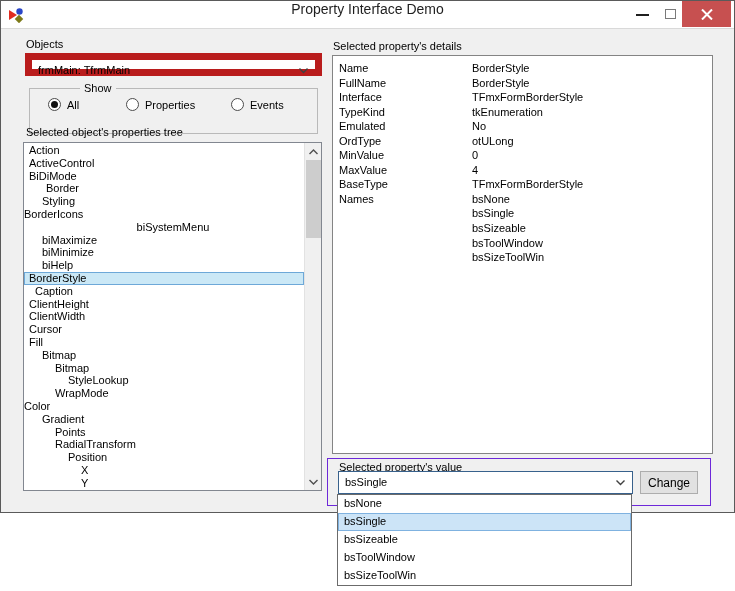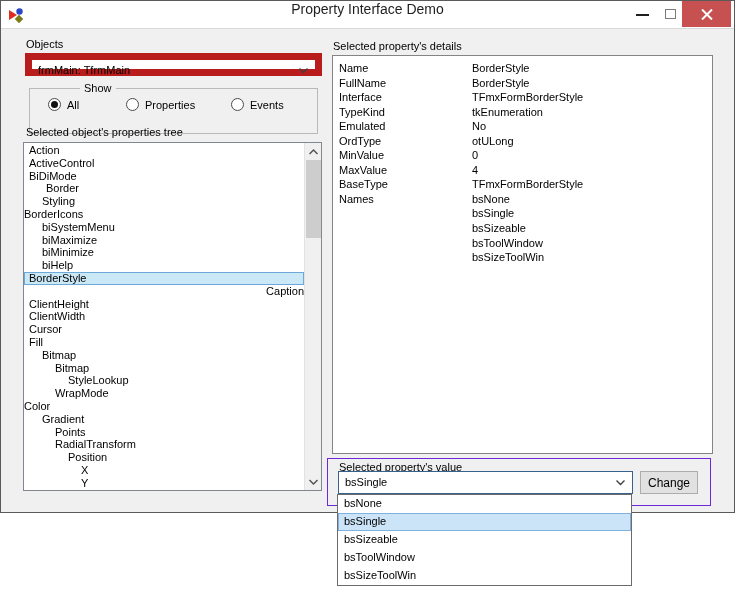--- a/index.html
+++ b/index.html
@@ -128,26 +128,26 @@
   <div class="label" style="left:25px; top:125px;">Selected object's properties tree</div>
 
   <div class="listbox">
     <div class="tree-items" id="tree-items">
         <div class="tree-item" style="padding-left: 5px;">Action</div>
         <div class="tree-item" style="padding-left: 5px;">ActiveControl</div>
         <div class="tree-item" style="padding-left: 5px;">BiDiMode</div>
         <div class="tree-item" style="padding-left: 22px;">Border</div>
         <div class="tree-item" style="padding-left: 18px;">Styling</div>
         <div class="tree-item" style="">BorderIcons</div>
-        <div class="tree-item" style="padding-left: 18px;">biSystemMenu</div>
+        <div class="tree-item" style="padding-left: 18px; text-align: center;">biSystemMenu</div>
         <div class="tree-item" style="padding-left: 18px;">biMaximize</div>
         <div class="tree-item" style="padding-left: 18px;">biMinimize</div>
         <div class="tree-item" style="padding-left: 18px;">biHelp</div>
         <div class="tree-item selected" style="padding-left: 5px;">BorderStyle</div>
-        <div class="tree-item" style="padding-left: 11px; text-align: right;">Caption</div>
+        <div class="tree-item" style="padding-left: 11px;">Caption</div>
         <div class="tree-item" style="padding-left: 5px;">ClientHeight</div>
         <div class="tree-item" style="padding-left: 5px;">ClientWidth</div>
         <div class="tree-item" style="padding-left: 5px;">Cursor</div>
         <div class="tree-item" style="padding-left: 5px;">Fill</div>
         <div class="tree-item" style="padding-left: 18px;">Bitmap</div>
         <div class="tree-item" style="padding-left: 31px;">Bitmap</div>
         <div class="tree-item" style="padding-left: 44px;">StyleLookup</div>
         <div class="tree-item" style="padding-left: 31px;">WrapMode</div>
         <div class="tree-item" style="padding-left: 0;">Color</div>
         <div class="tree-item" style="padding-left: 18px;">Gradient</div>

